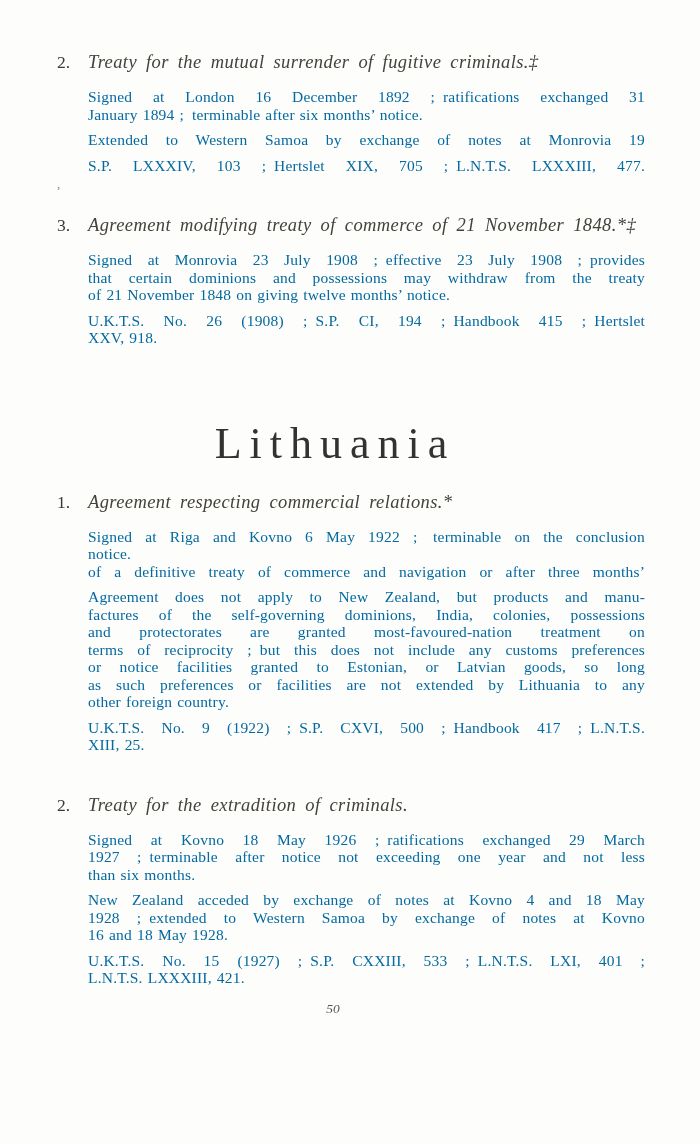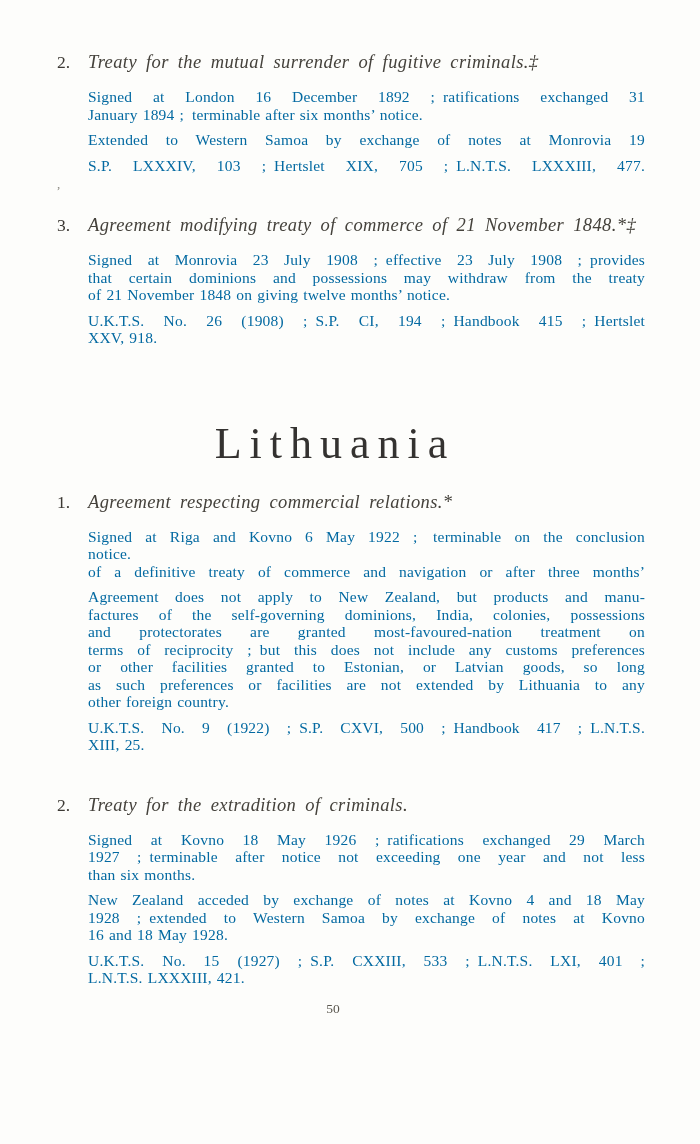--- a/index.html
+++ b/index.html
@@ -55,20 +55,21 @@
     color: #343230;
     transform: translateX(-16px);
   }
   .country-heading + .treaty-item { margin-top: 30px; }
   .page-number {
     margin-top: 14px;
     text-align: center;
     font-size: 13.5px;
     color: #5a574f;
     transform: translateX(-18px);
+    font-style: italic;
   }
   .artifact {
     position: absolute;
     left: 57px;
     top: 176px;
     font-size: 13px;
     color: #8a8880;
   }
 </style>
 </head>
@@ -108,21 +109,21 @@
         <div class="paragraph">
           <div class="line">Signed at Riga and Kovno 6 May 1922 ; terminable on the conclusion</div>
           <div class="line end">notice.</div>
           <div class="line">of a definitive treaty of commerce and navigation or after three months’</div>
         </div>
         <div class="paragraph">
           <div class="line">Agreement does not apply to New Zealand, but products and manu-</div>
           <div class="line">factures of the self-governing dominions, India, colonies, possessions</div>
           <div class="line">and protectorates are granted most-favoured-nation treatment on</div>
           <div class="line">terms of reciprocity ; but this does not include any customs preferences</div>
-          <div class="line">or other facilities granted to Estonian, or Latvian goods, so long</div>
+          <div class="line">or notice facilities granted to Estonian, or Latvian goods, so long</div>
           <div class="line">as such preferences or facilities are not extended by Lithuania to any</div>
           <div class="line end">other foreign country.</div>
         </div>
         <div class="reference">
           <div class="line">U.K.T.S. No. 9 (1922) ; S.P. CXVI, 500 ; Handbook 417 ; L.N.T.S.</div>
           <div class="line end">XIII, 25.</div>
         </div>
       </div>
       <div class="treaty-item">
         <div class="item-heading"><span class="item-number">2.</span><span class="item-title">Treaty for the extradition of criminals.</span></div>

